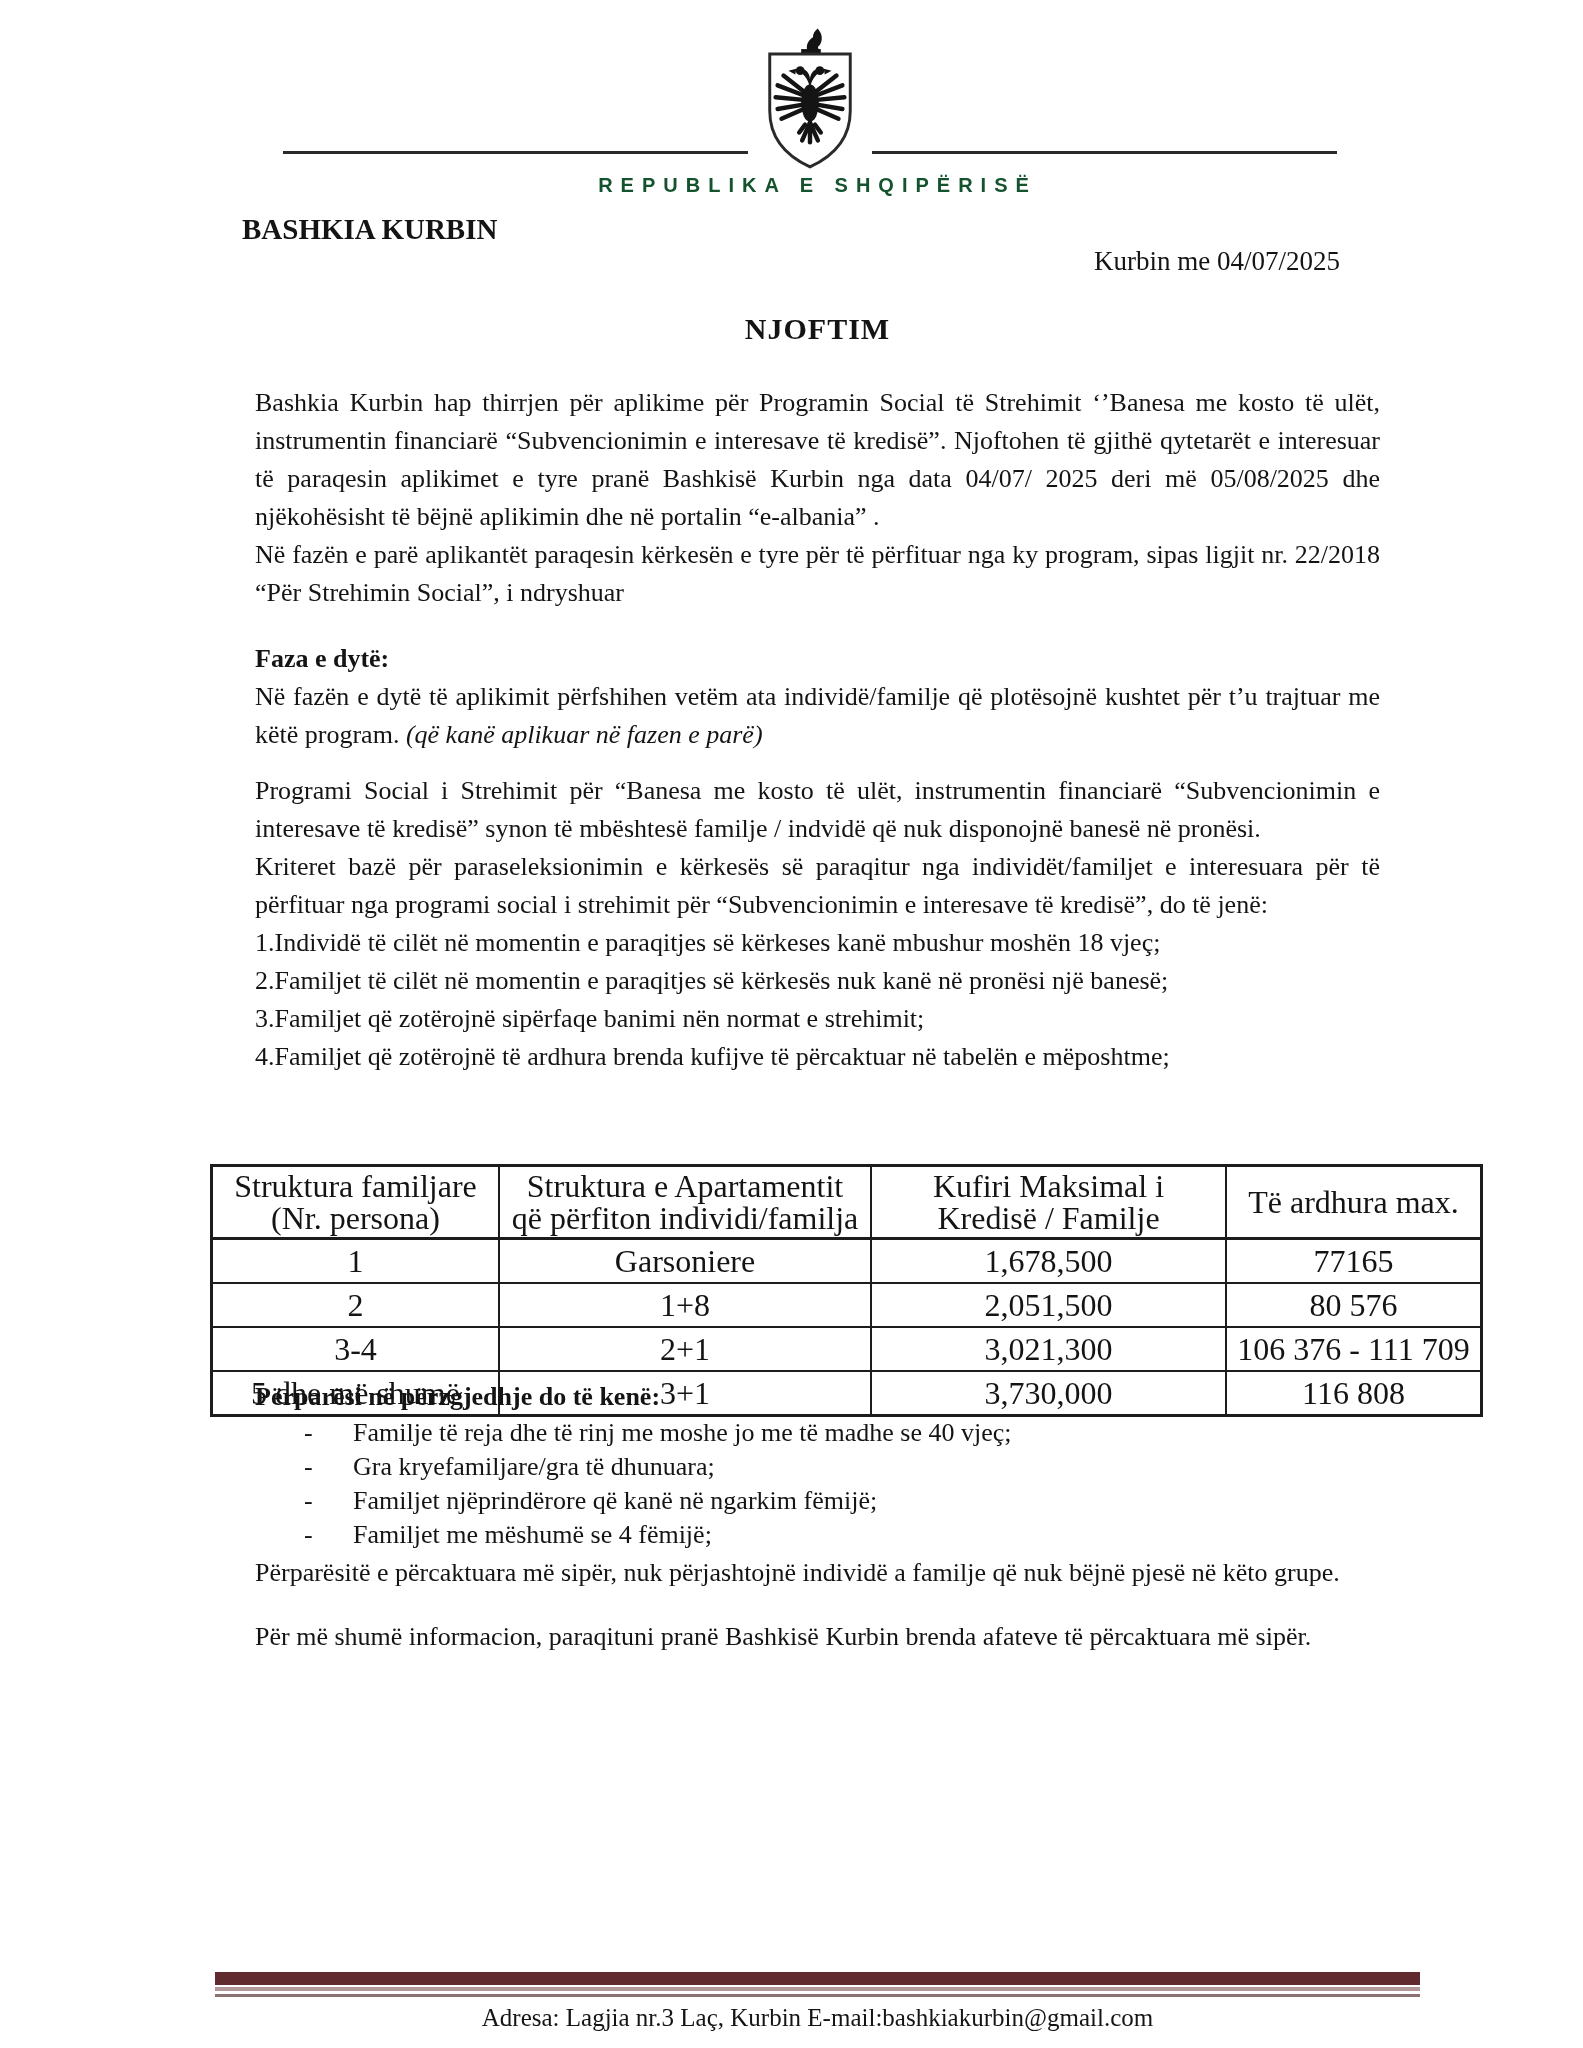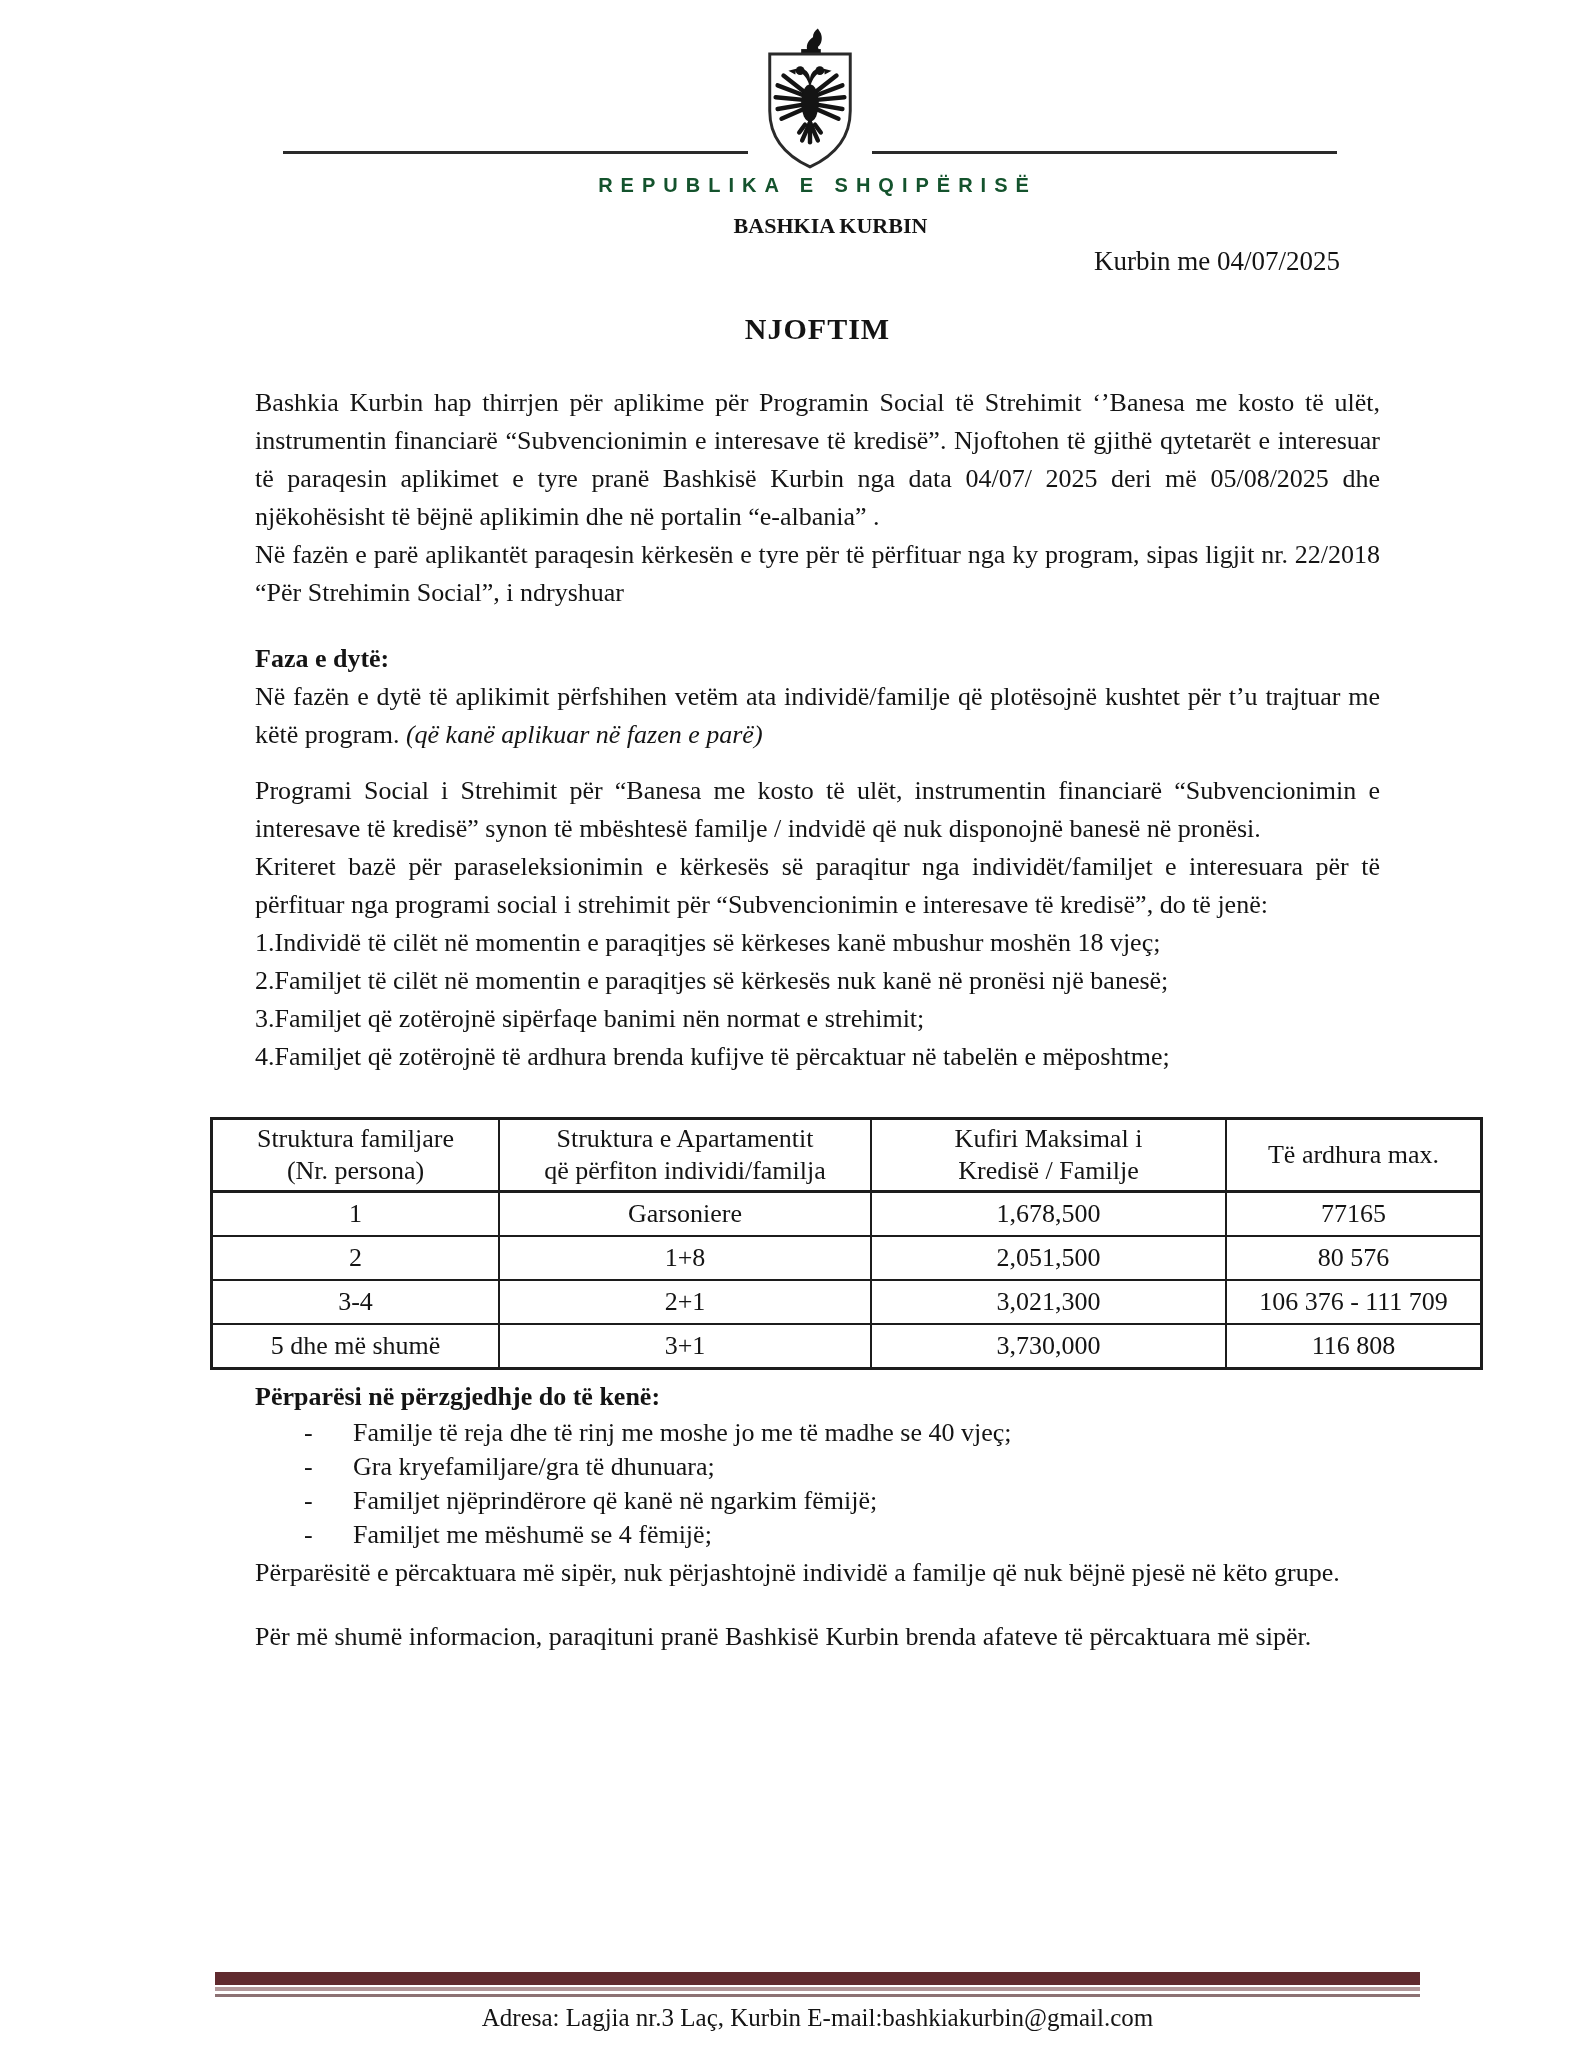--- a/index.html
+++ b/index.html
@@ -6,35 +6,35 @@
   body{
     width:1583px;height:2048px;background:#ffffff;position:relative;
     font-family:"Liberation Serif", serif;color:#141414;overflow:hidden;
   }
   .abs{position:absolute;}
   
   .header-rule{top:151px;left:283px;width:1054px;height:0;border-top:3px solid #2a2a2a;}
   .crest-wrap{top:26px;left:748px;width:124px;height:170px;background:#ffffff;display:flex;justify-content:center;}
   .republic{top:174px;left:255px;width:1125px;text-align:center;
     font-family:"Liberation Sans", sans-serif;font-weight:bold;font-size:20px;letter-spacing:8px;color:#14532d;}
-  .municipality{top:213px;left:268px;width:1125px;text-align:center;font-weight:bold;font-size:22px;}
+  .municipality{top:213px;left:242px;width:1125px;font-weight:bold;font-size:29px;}
   .dateline{top:246px;left:255px;width:1085px;text-align:right;font-size:27px;}
   .notice-title{top:312px;left:255px;width:1125px;text-align:center;font-weight:bold;font-size:30px;letter-spacing:1px;}
   
   .col{left:255px;width:1125px;font-size:26px;line-height:38px;}
   .just{text-align:justify;}
   p{margin:0;}
   .b{font-weight:bold;}
   .i{font-style:italic;}
   .blk-main{top:384px;}
   .gap28{margin-top:28px;}
   .gap18{margin-top:18px;}
   
-  table.income{position:absolute;top:1117px;left:210px;border-collapse:collapse;table-layout:fixed;
-    font-size:26px;background:#fff;}
+  table.income{position:absolute;top:1164px;left:210px;border-collapse:collapse;table-layout:fixed;
+    font-size:32px;background:#fff;}
   table.income td,table.income th{border:2px solid #1c1c1c;text-align:center;vertical-align:middle;
     font-weight:normal;padding:0 4px;}
   table.income tr.hdr th{height:70px;line-height:32px;border-bottom:3px solid #1c1c1c;}
   table.income td{height:42px;line-height:30px;}
   table.income{border:3px solid #1c1c1c;}
   .c1{width:277px;} .c2{width:362px;} .c3{width:345px;} .c4{width:245px;}
   
   .blk-after{top:1378px;}
   .pr-item{display:flex;line-height:34px;}
   .pr-dash{width:49px;padding-left:49px;flex:none;}

